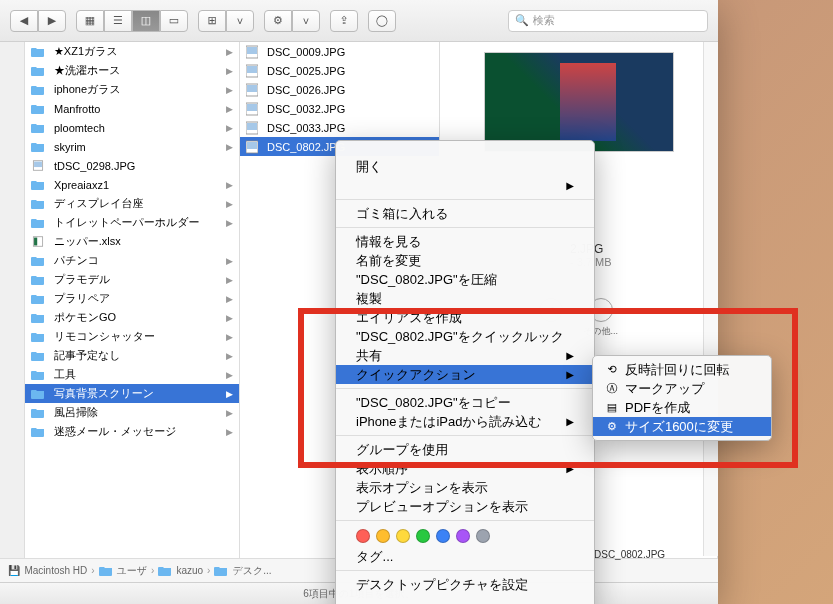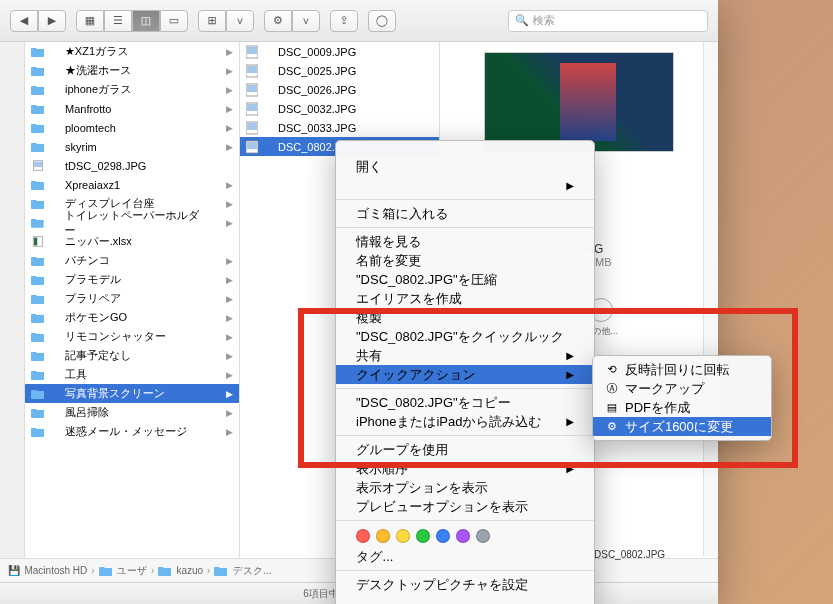--- a/index.html
+++ b/index.html
@@ -12,21 +12,21 @@
 .tb-btn:last-child { border-radius: 0 4px 4px 0; }
 .tb-btn.solo { border-radius: 4px; }
 .tb-btn.active { background: linear-gradient(#888,#999); color: #fff; }
 .search { flex: 1; max-width: 200px; margin-left: auto; height: 22px; background: #fff; border: 1px solid #ccc; border-radius: 4px; display: flex; align-items: center; padding: 0 6px; font-size: 11px; color: #999; gap: 4px; }
 .content { flex: 1; display: flex; overflow: hidden; }
 .col { overflow-y: auto; border-right: 1px solid #ddd; font-size: 11px; }
 .col1 { width: 25px; background: #f0f0f0; }
 .col2 { width: 215px; }
 .col3 { width: 200px; }
 .col4 { flex: 1; padding: 10px; display: flex; flex-direction: column; align-items: center; }
-.folder-row { display: flex; align-items: center; height: 19px; padding: 0 6px; gap: 20px; cursor: default; }
+.folder-row { display: flex; align-items: center; height: 19px; padding: 0 6px; gap: 9px; cursor: default; }
 .folder-row.sel { background: #3874d6; color: #fff; }
 .folder-row.sel .chev { color: #fff; }
 .folder-icon { width: 14px; height: 11px; display: inline-block; }
 .folder-icon svg { width: 100%; height: 100%; }
 .file-icon { width: 12px; height: 14px; display: inline-block; }
 .chev { margin-left: auto; color: #999; font-size: 9px; }
 .preview-img { width: 190px; height: 100px; background: linear-gradient(45deg, #0a5030 40%, #1a3a60 60%); border: 1px solid #ccc; margin-bottom: 10px; position: relative; overflow: hidden; }
 .preview-img::after { content: ''; position: absolute; left: 40%; top: 10%; width: 30%; height: 80%; background: linear-gradient(#c44, #248); }
 .meta-line { font-size: 12px; color: #333; }
 .meta-sub { font-size: 11px; color: #888; }
@@ -333,24 +333,24 @@
     <div class="ctx-item">
       <span>情報を見る</span>
     </div>
     <div class="ctx-item">
       <span>名前を変更</span>
     </div>
     <div class="ctx-item">
       <span>"DSC_0802.JPG"を圧縮</span>
     </div>
     <div class="ctx-item">
+      <span>複製</span>
+    </div>
+    <div class="ctx-item">
       <span>エイリアスを作成</span>
-    </div>
-    <div class="ctx-item">
-      <span>複製</span>
     </div>
     <div class="ctx-item">
       <span>"DSC_0802.JPG"をクイックルック</span>
     </div>
     <div class="ctx-item">
       <span>共有</span>
       <span class="sub-arrow">▶</span>
     </div>
     <div class="ctx-item hl">
       <span>クイックアクション</span>

